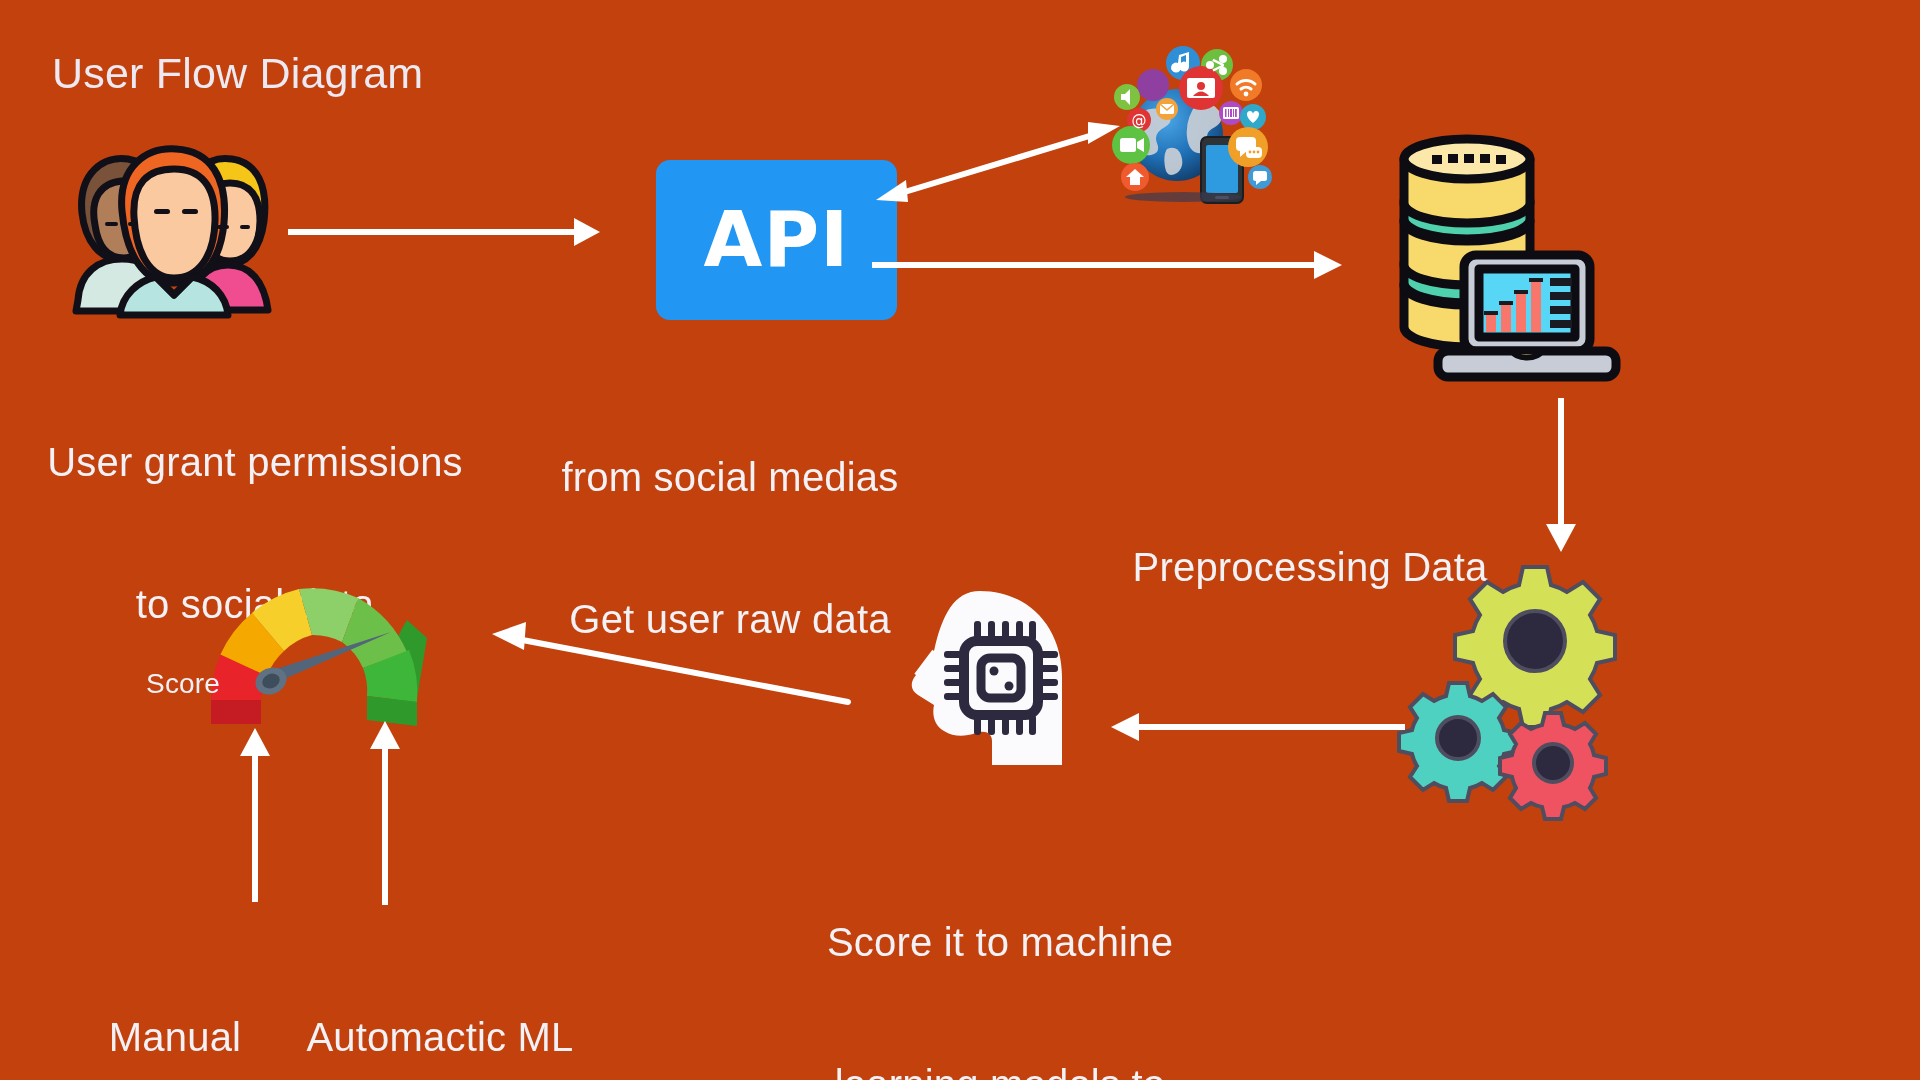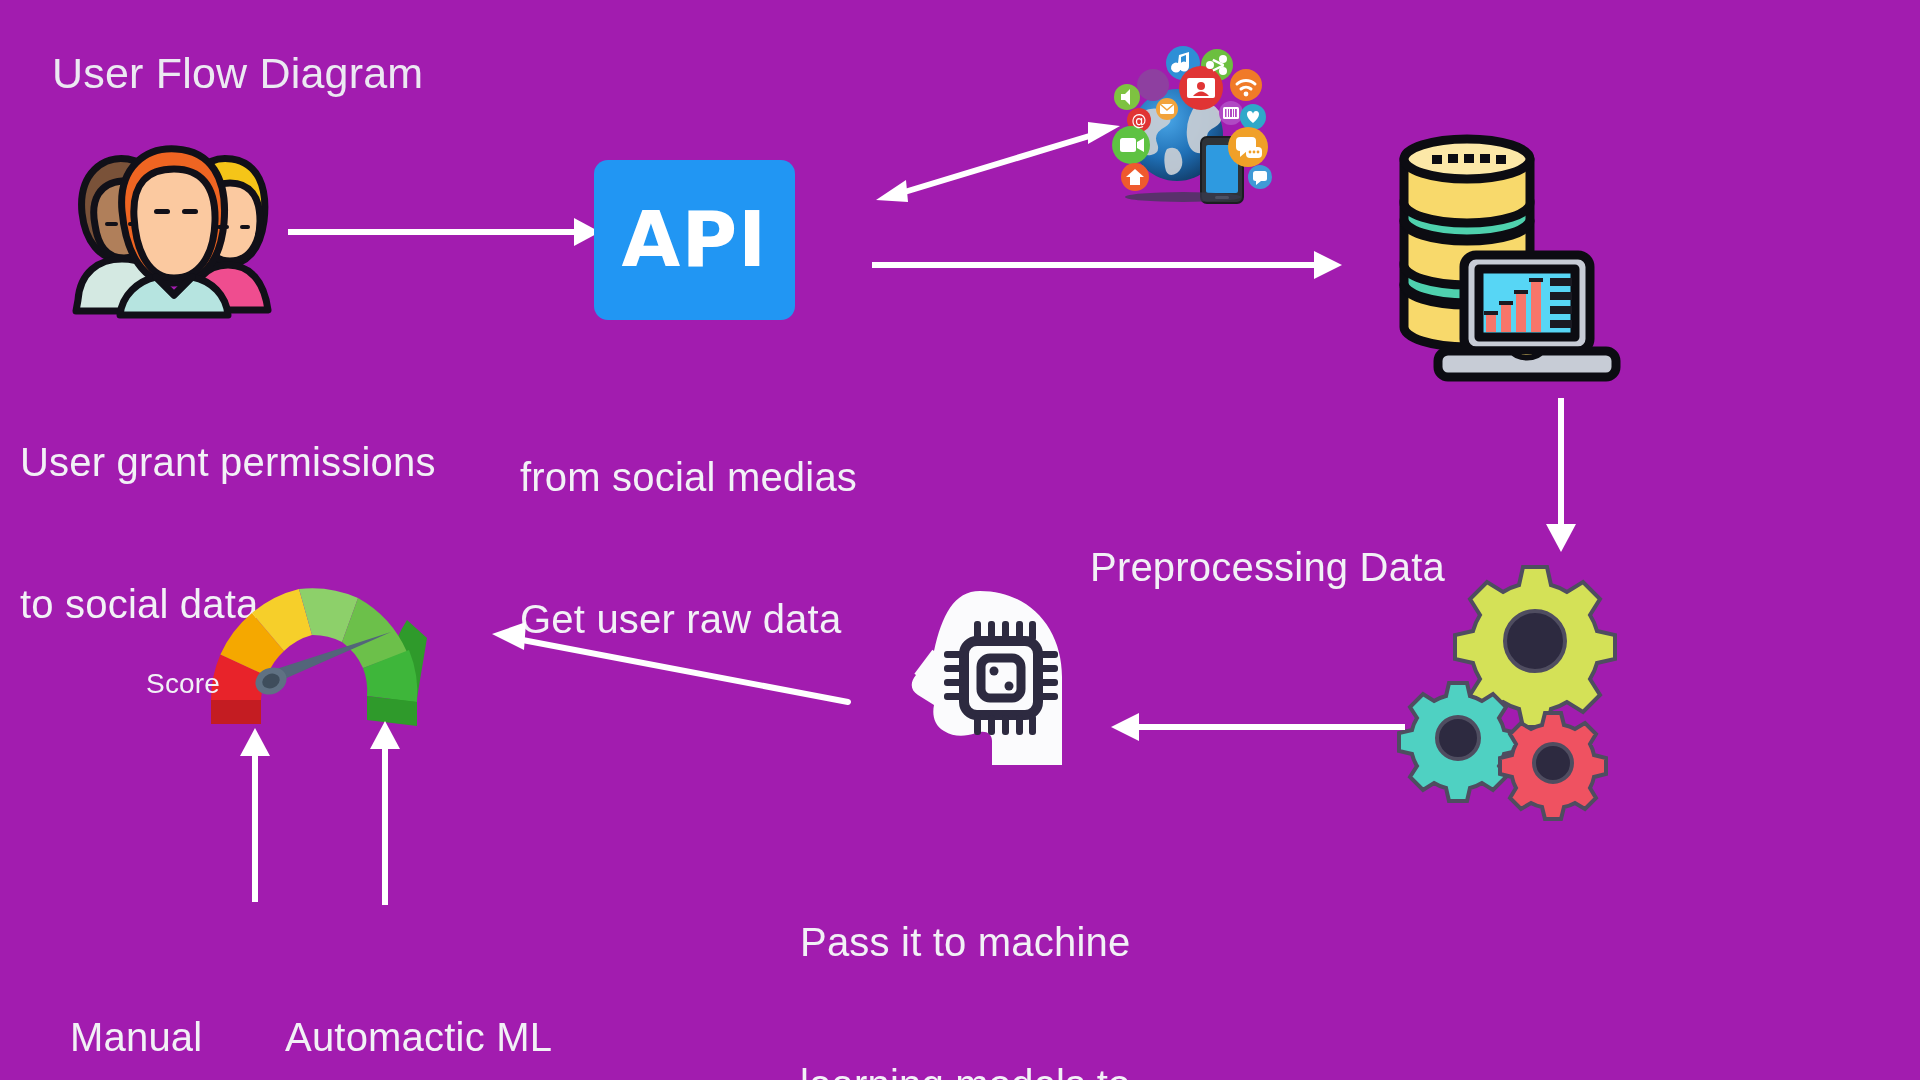--- a/index.html
+++ b/index.html
@@ -22,28 +22,28 @@
     letter-spacing: 0.2px;
     line-height: 1.18;
     white-space: pre;
   }
   #title {
     left: 52px;
     top: 48px;
     font-size: 43px;
     color: #ece9f2;
   }
-  .caption { font-size: 40px; }
+  .caption { font-size: 40px; text-align: center; }
 
   
   #api-box {
     position: absolute;
-    left: 594px;
+    left: 656px;
     top: 160px;
-    width: 201px;
+    width: 241px;
     height: 160px;
     border-radius: 14px;
     display: flex;
     align-items: center;
     justify-content: center;
   }
   #api-label {
     font-family: "DejaVu Sans", sans-serif;
     font-weight: 700;
     font-size: 76px;
@@ -52,21 +52,21 @@
     line-height: 1;
   }
 
   
   .layer { position: absolute; left: 0; top: 0; }
   svg { display: block; overflow: visible; }
 </style>
 </head>
 <body>
 
-<div id="stage" style="background: #a21caf;">
+<div id="stage" style="background: #c2410c;">
 
   <div class="txt" id="title">User Flow Diagram</div>
 
   <div class="layer" style="left:60px; top:125px;">
     <svg width="220" height="190" viewBox="0 0 220 190">
       <g stroke="#111018" stroke-width="7" stroke-linejoin="round" stroke-linecap="round">
 
         <path d="M22 88 C18 48 44 30 68 34 C92 38 100 60 97 92 C95 118 82 135 62 135 C40 135 25 116 22 88 Z" fill="#7a5239"></path>
         <path d="M35 100 C30 74 40 58 62 56 C82 54 94 68 95 94 C96 118 84 133 64 133 C46 133 38 120 35 100 Z" fill="#b07f5a"></path>
         <path d="M18 175 C20 148 38 134 62 134 C80 134 94 142 100 156 L100 186 L16 186 Z" fill="#d4e9e2"></path>
@@ -366,21 +366,21 @@
 
         <rect x="166" y="66" width="20" height="7" rx="3"></rect>
         <rect x="166" y="80" width="20" height="7" rx="3"></rect>
         <rect x="166" y="94" width="20" height="7" rx="3"></rect>
         <rect x="166" y="108" width="20" height="7" rx="3"></rect>
       </g>
     </svg>
   </div>
 
   <div class="txt caption" style="left:800px; top:825px; width:400px;">
-    <div>Pass it to machine</div>
+    <div>Score it to machine</div>
     <div>learning models to</div>
     
   </div>
 
   <div class="layer" style="left:470px; top:610px;">
     <svg width="400" height="110" viewBox="0 0 400 110">
       <line x1="378" y1="92" x2="42" y2="28" stroke="#ffffff" stroke-width="6" stroke-linecap="round"></line>
       <path d="M22 24 L56 12 L54 40 Z" fill="#ffffff"></path>
     </svg>
   </div>

